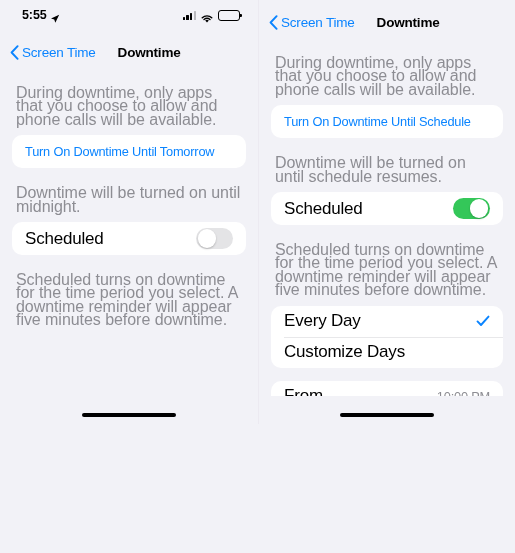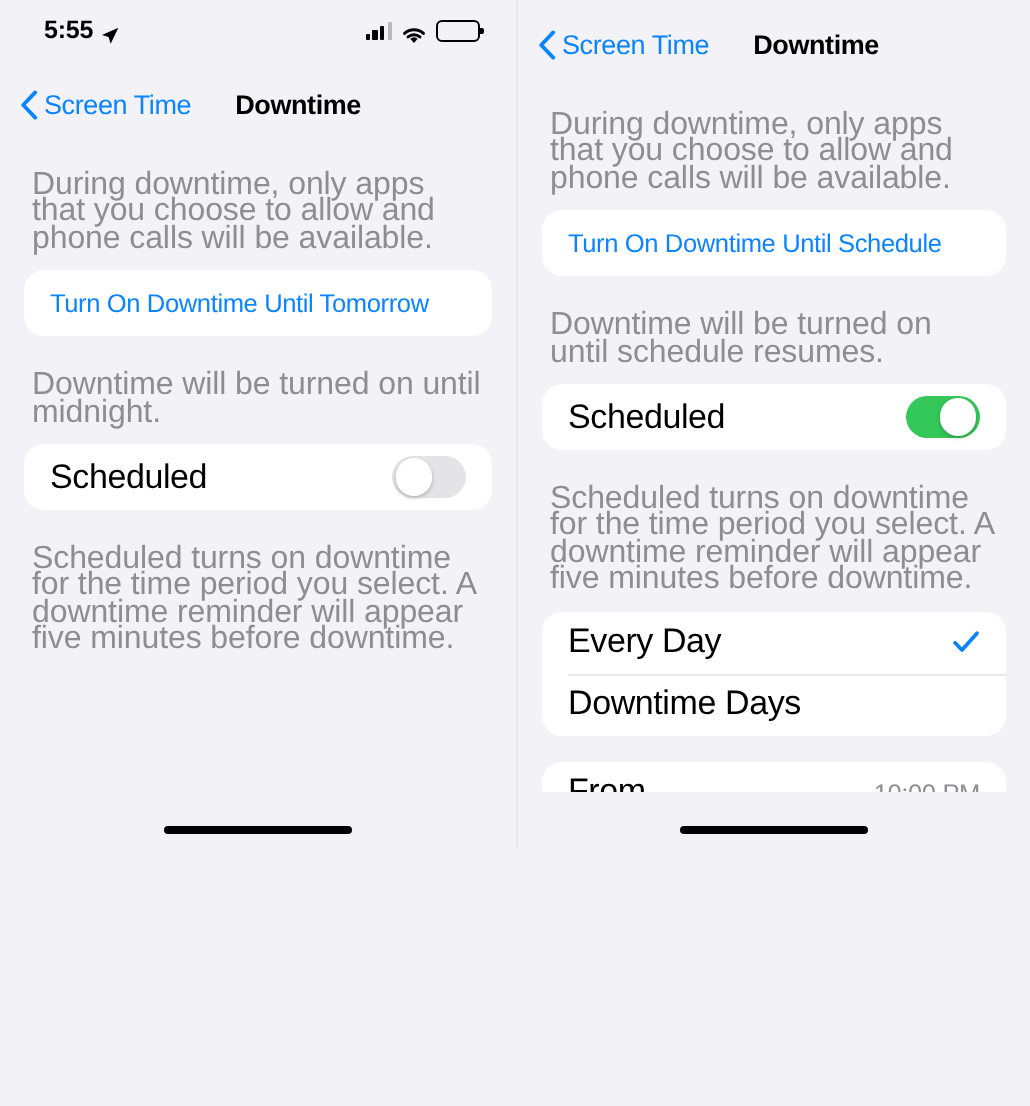--- a/index.html
+++ b/index.html
@@ -390,21 +390,21 @@
       <div class="card">
         <div class="row">
           <span class="row-label">Every Day</span>
           <span class="check-icon">
             <svg viewBox="0 0 14 14" width="14" height="14">
                 <path d="M1.5 7.4 L5 11 L12.5 2.6" stroke="#0a84ff" stroke-width="1.9" fill="none" stroke-linecap="round" stroke-linejoin="round"></path>
               </svg>
           </span>
         </div>
         <div class="row">
-          <span class="row-label">Downtime Days</span>
+          <span class="row-label">Customize Days</span>
         </div>
       </div>
 
       <div style="height:13px"></div>
 
       <div class="card" style="margin-top:0">
         <div class="row">
           <span class="row-label">From</span>
           <span class="row-value">10:00 PM</span>
         </div>

